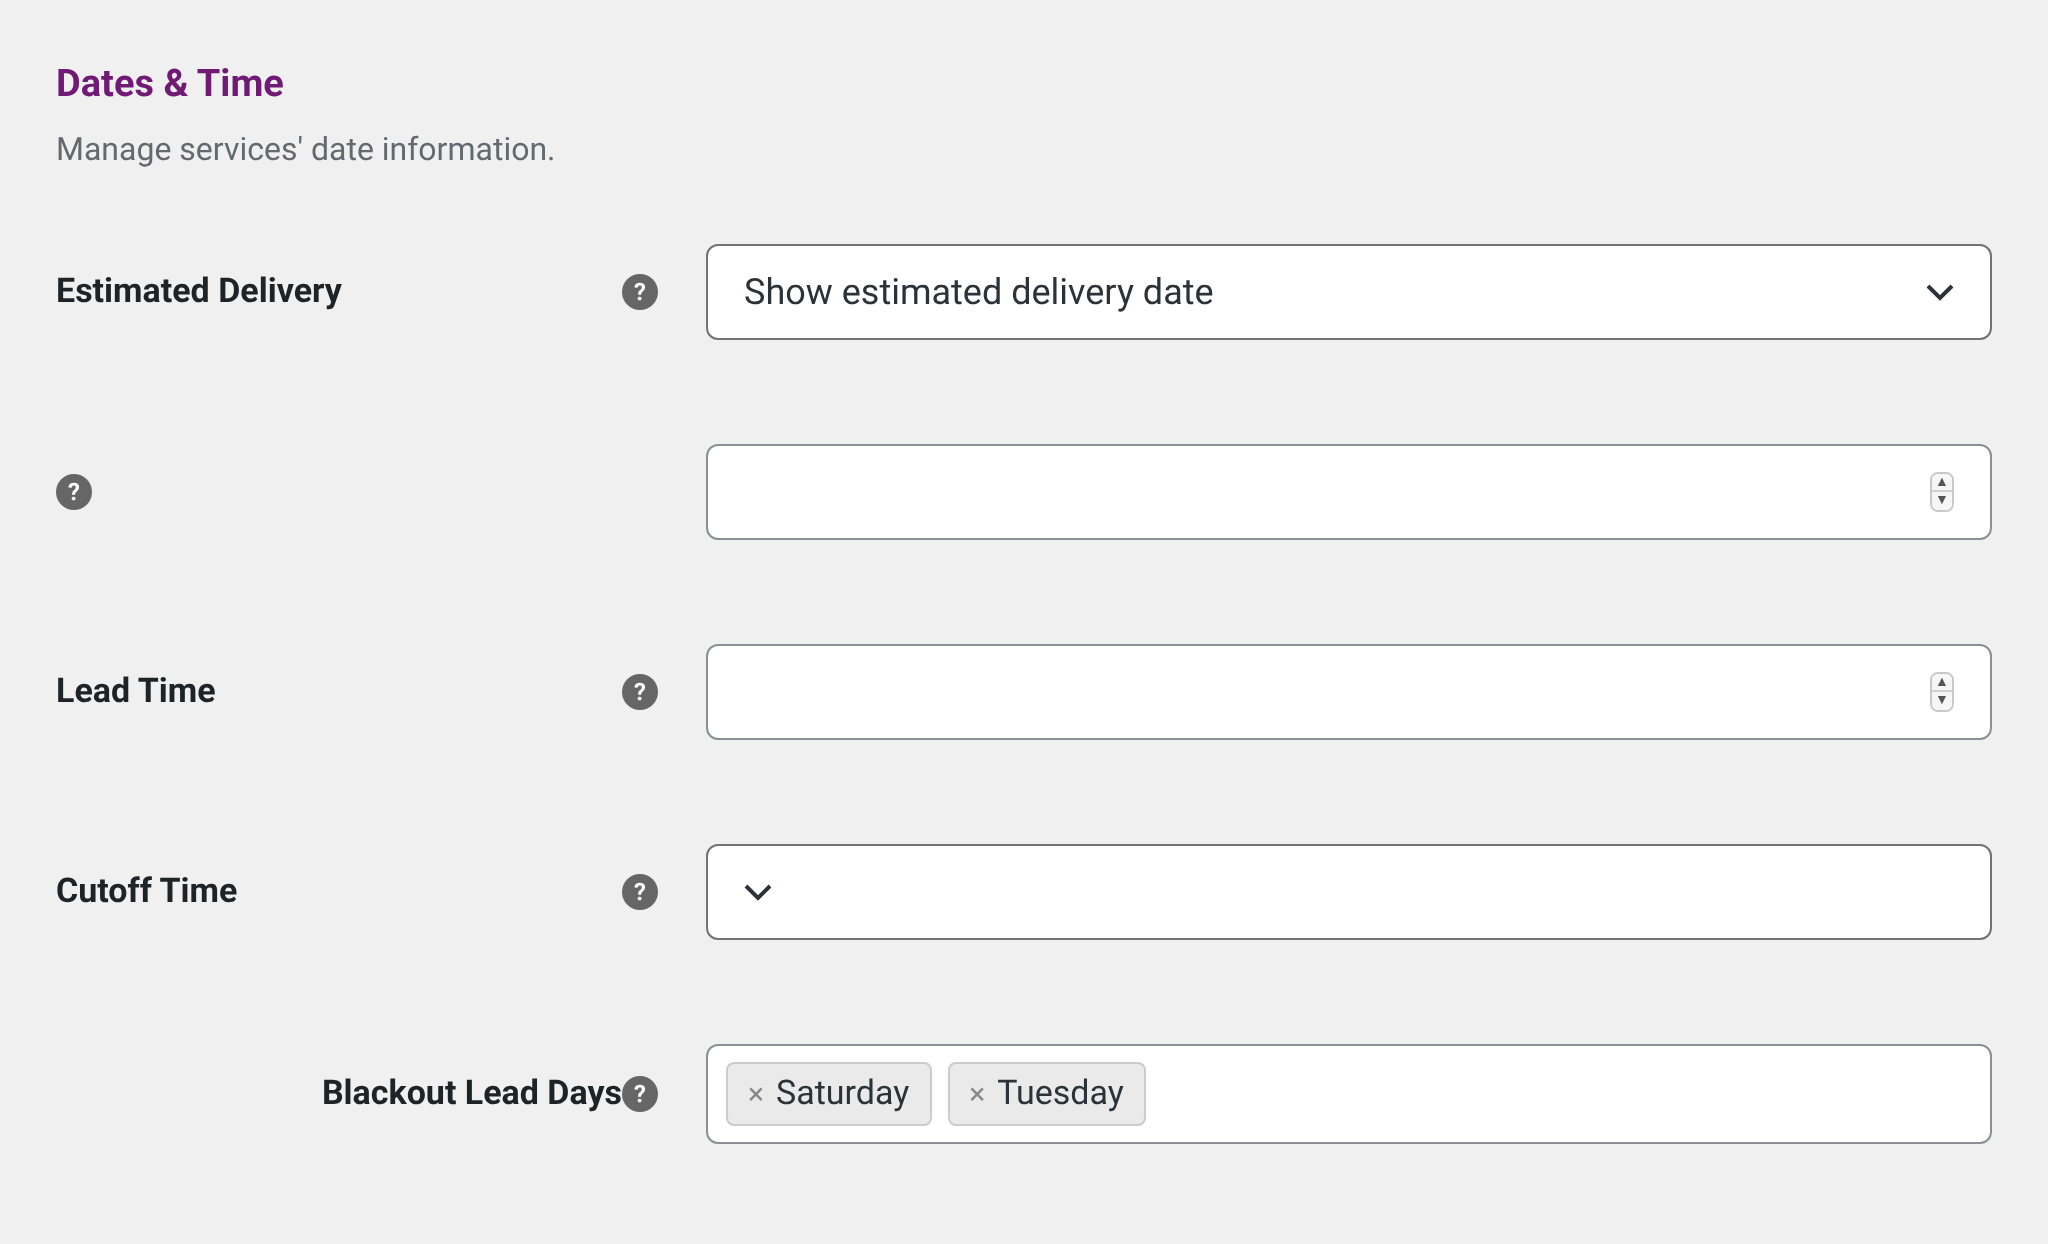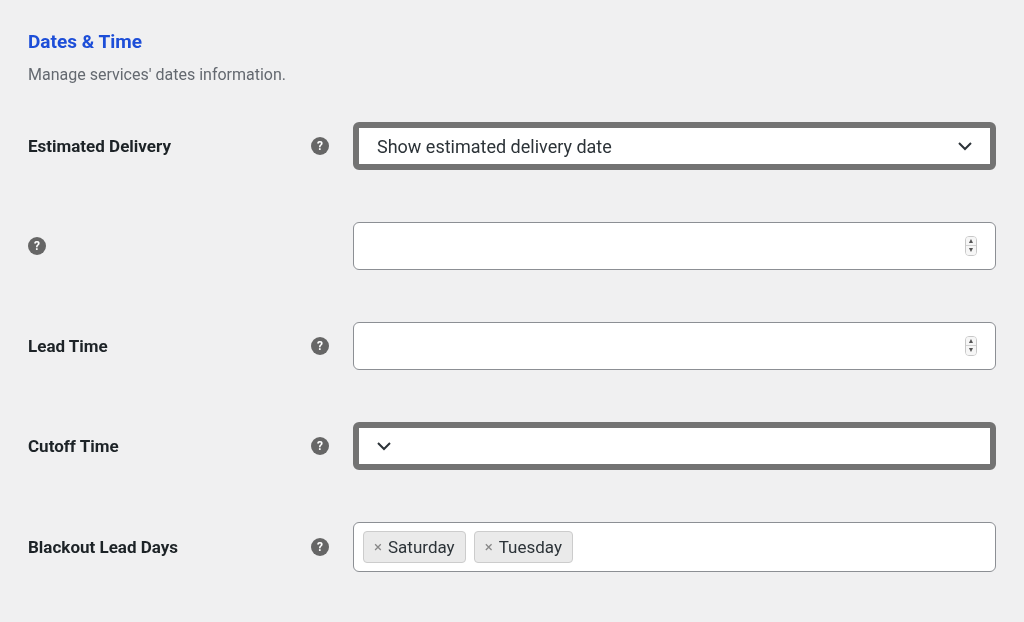--- a/index.html
+++ b/index.html
@@ -11,35 +11,36 @@
       font-family: -apple-system, BlinkMacSystemFont, "Segoe UI", Roboto, Helvetica, Arial, sans-serif;
       background: #f0f0f1;
       padding: 30px 28px;
       color: #1d2327;
       width: 1024px;
       height: 622px;
     }
     .section-title {
       font-size: 19px;
       font-weight: 700;
-      color: #1d4ed8;
+      color: #701a75;
       margin-bottom: 12px;
     }
     .section-desc {
       font-size: 16px;
       color: #646970;
       margin-bottom: 38px;
     }
     .row {
       display: flex;
       align-items: center;
       margin-bottom: 52px;
     }
     .row:last-child {
       margin-bottom: 4px;
+      text-align: right;
     }
     .label-col {
       width: 325px;
       display: flex;
       align-items: center;
       flex-shrink: 0;
     }
     .label-text {
       font-size: 17px;
       font-weight: 700;
@@ -60,21 +61,21 @@
       margin-right: 24px;
       flex-shrink: 0;
       cursor: help;
     }
     .field-col {
       flex: 1;
     }
     .select-wrap {
       position: relative;
       background: #fff;
-      border: 6px solid #737373;
+      border: 1px solid #737373;
       border-radius: 6px;
       height: 48px;
       display: flex;
       align-items: center;
       padding: 4px 18px;
       cursor: pointer;
     }
     .select-value {
       font-size: 18px;
       color: #2c3338;
@@ -158,21 +159,21 @@
       margin-right: 6px;
       font-size: 15px;
       cursor: pointer;
       font-weight: 400;
     }
   </style>
 </head>
 <body>
 
 <h2 class="section-title">Dates &amp; Time</h2>
-<p class="section-desc">Manage services' dates information.</p>
+<p class="section-desc">Manage services' date information.</p>
 
 <div class="row">
   <div class="label-col">
     <span class="label-text">Estimated Delivery</span>
     <span class="help-icon">?</span>
   </div>
   <div class="field-col">
     <div class="select-wrap">
       <span class="select-value">Show estimated delivery date</span>
       <span class="chevron">

